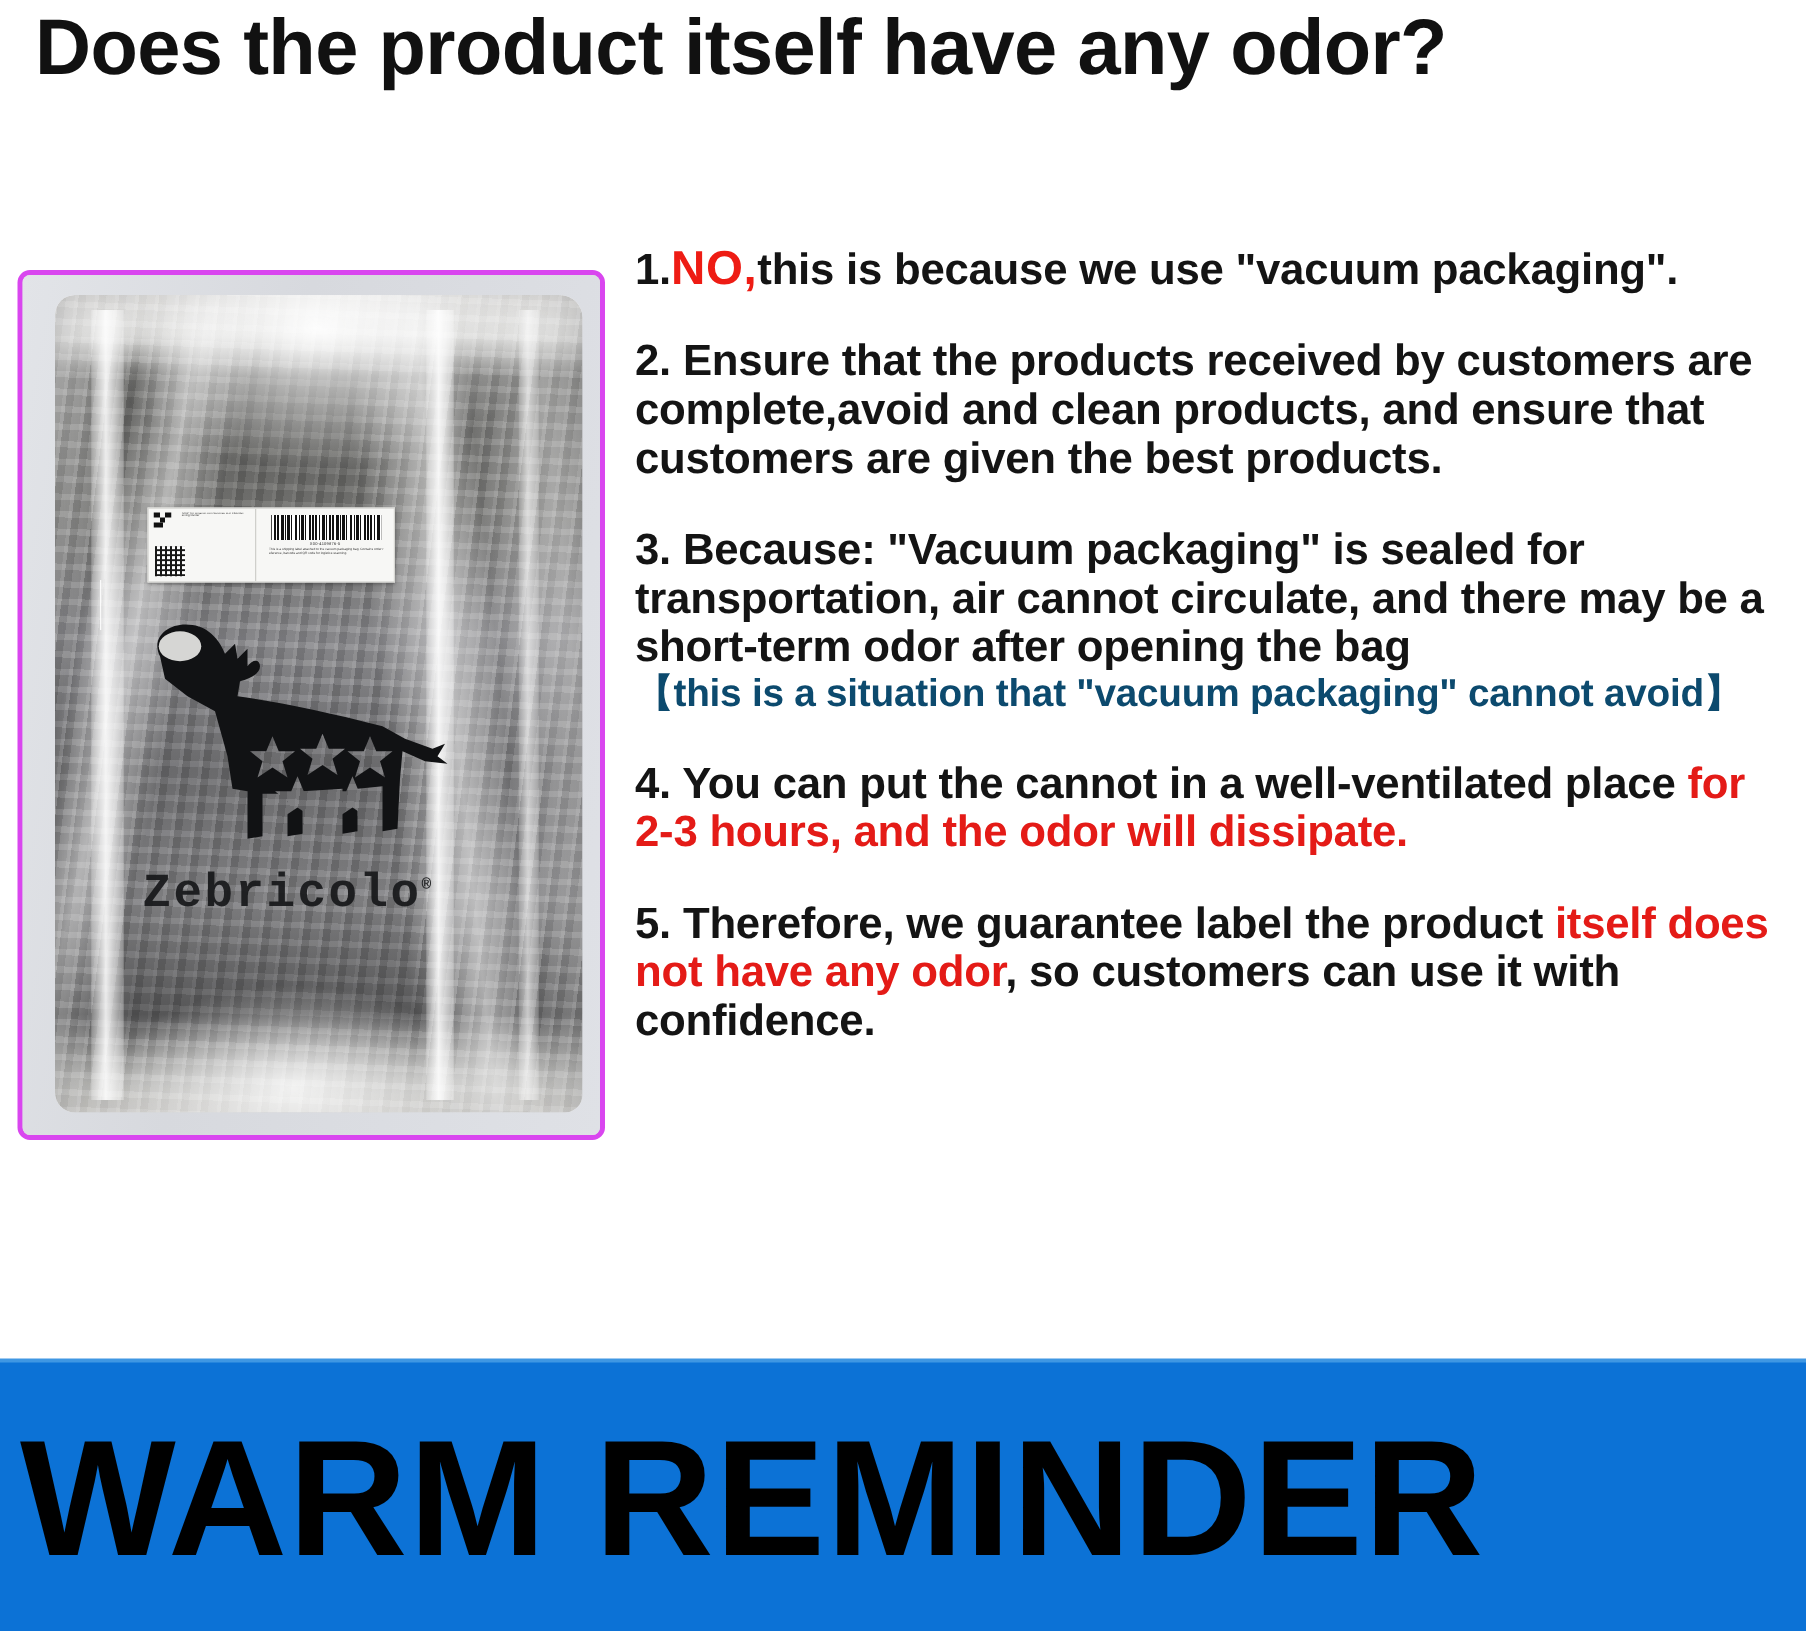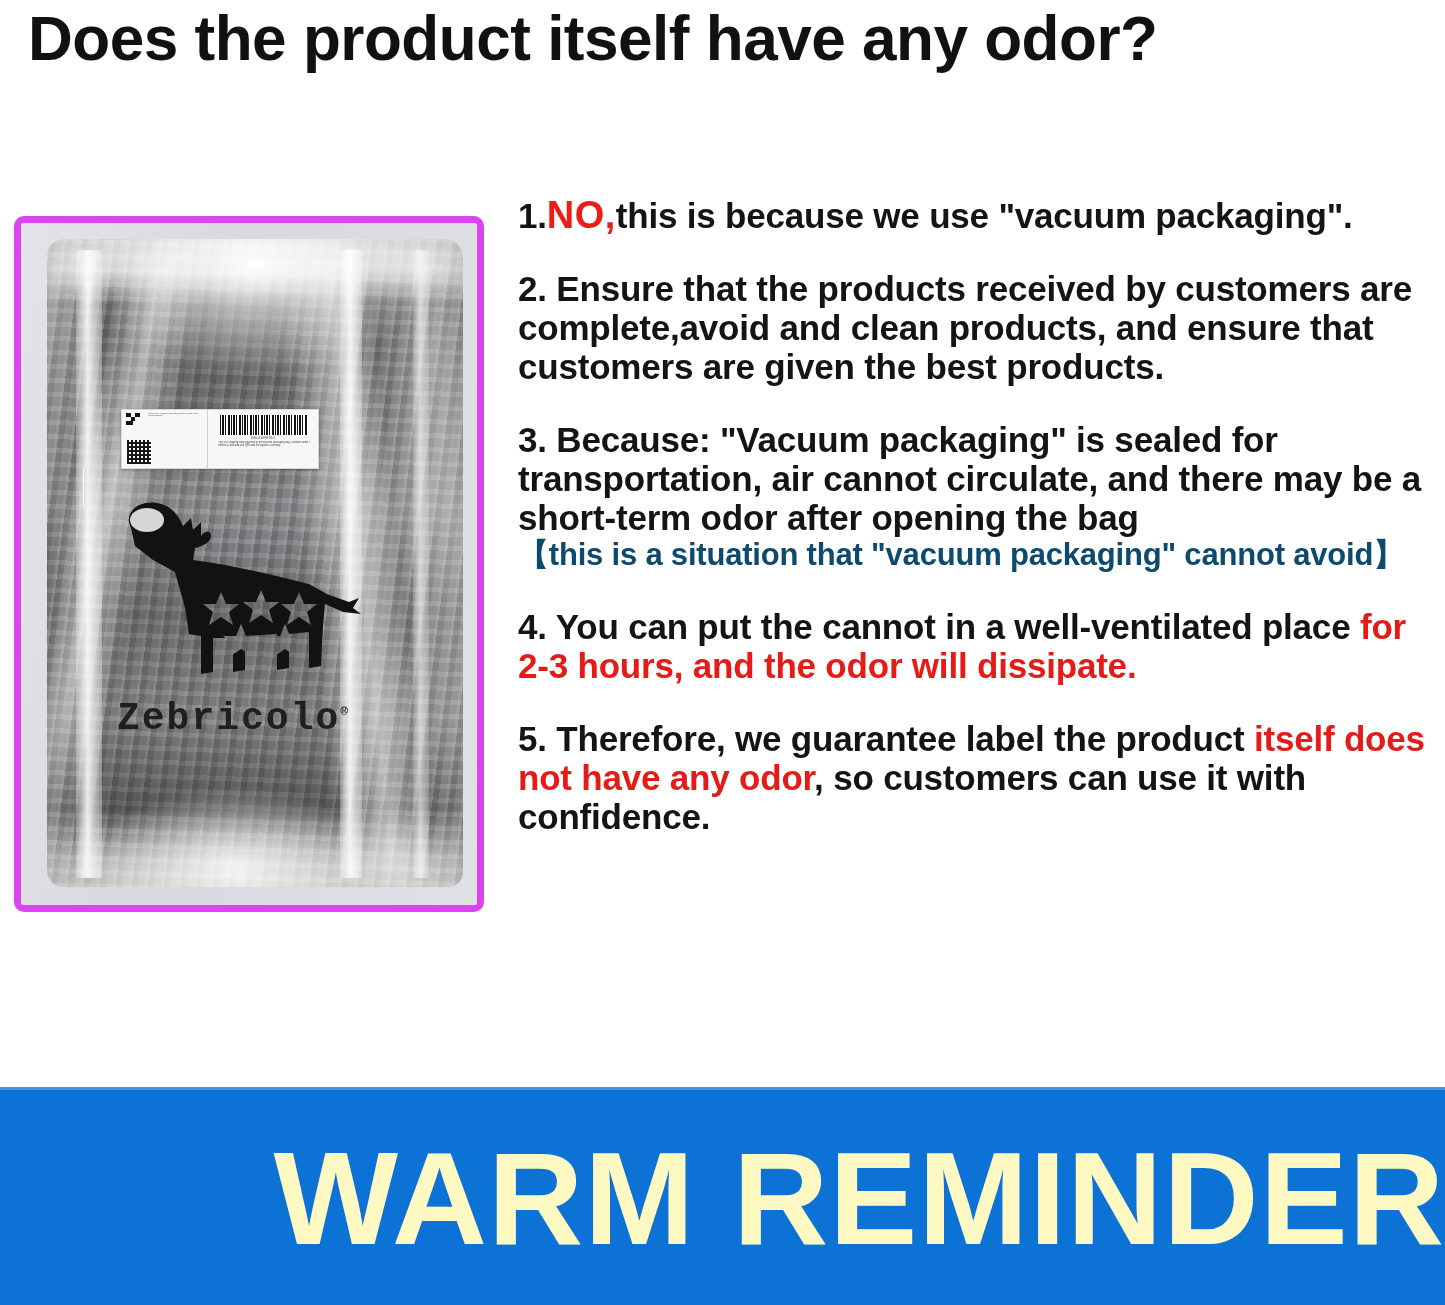--- a/index.html
+++ b/index.html
@@ -36,21 +36,21 @@
   }
 
   
   .photo-frame {
     position: absolute;
     left: 14px;
     top: 216px;
     width: 470px;
     height: 696px;
     box-sizing: border-box;
-    border: 7px solid #d946ef;
+    border: 4px solid #d946ef;
     border-radius: 10px;
     background: #dcdee3;
     overflow: hidden;
   }
   .photo-inner {
     position: absolute;
     inset: 0;
     background: linear-gradient(100deg,#e2e4e8 0%, #d7d9de 40%, #dfe1e6 100%);
   }
 
@@ -231,21 +231,21 @@
     left: 508px;
     top: 196px;
     width: 920px;
     font-family: "Liberation Sans Narrow", "Liberation Sans", sans-serif;
     font-size: 35px;
     font-weight: bold;
     line-height: 39px;
     color: #141414;
     letter-spacing: -0.2px;
   }
-  .para { margin: 0 0 34px 10px; }
+  .para { margin: 0 0 34px 0; }
   .para:last-child { margin-bottom: 0; }
   .red { color: #e41b17; }
   .red-note {
     display: block;
     color: #0c4a6e;
     font-size: 31px;
     line-height: 36px;
     letter-spacing: -0.2px;
   }
   .no-word {
@@ -259,25 +259,25 @@
     position: absolute;
     left: 0;
     top: 1087px;
     width: 1445px;
     height: 218px;
     background: #0c72d6;
     border-top: 3px solid #3f97e3;
   }
   .banner-text {
     position: absolute;
-    left: 4px; right: 0;
+    left: 16px; right: 0;
     top: 50%;
     transform: translateY(-50%);
-    text-align: right;
-    color: #fef9c3;
+    text-align: left;
+    color: #000000;
     font-family: "Liberation Sans Narrow", "Liberation Sans", sans-serif;
     font-weight: bold;
     font-size: 132px;
     line-height: 132px;
     letter-spacing: 1px;
   }
 </style>
 </head>
 <body>
 

